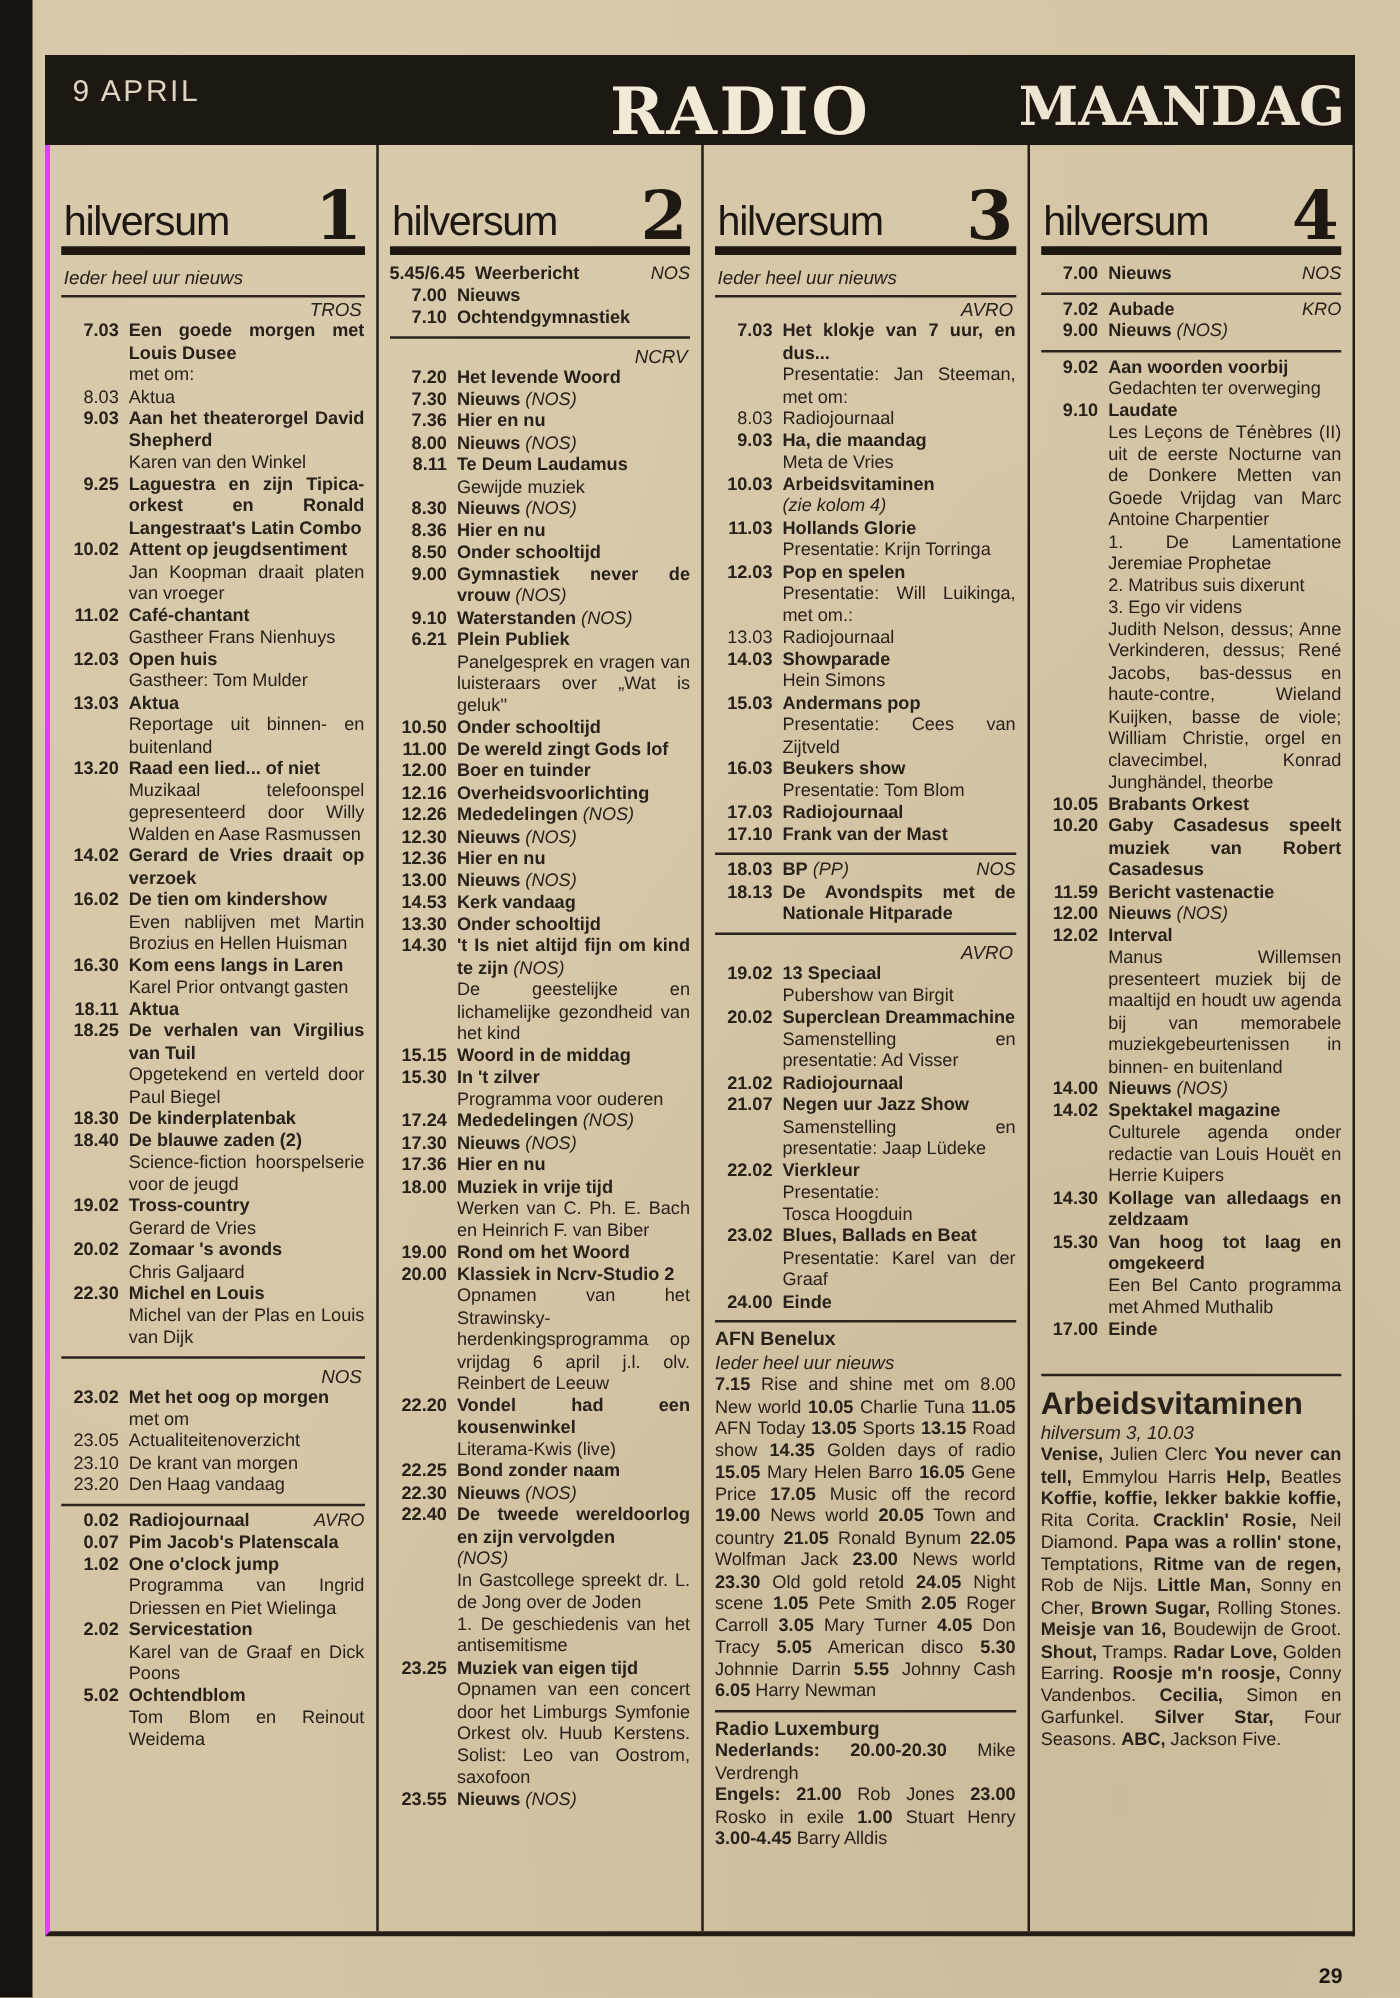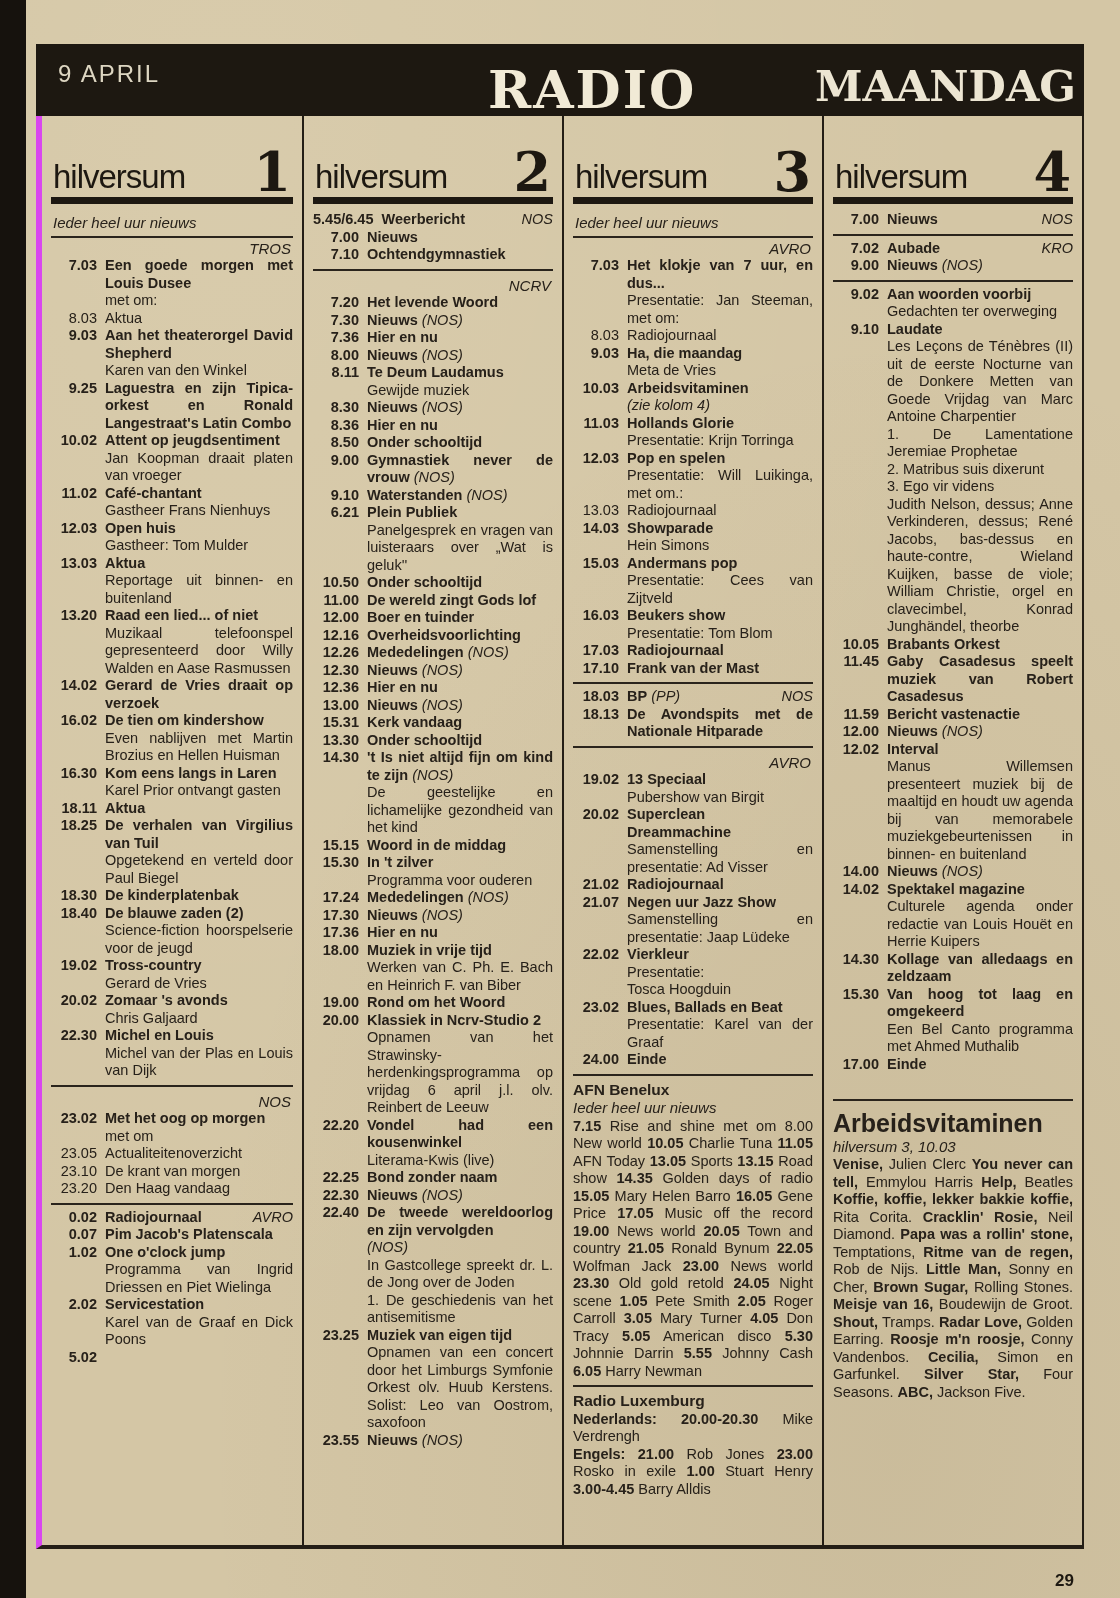--- a/index.html
+++ b/index.html
@@ -12,21 +12,21 @@
     font-family:"Liberation Sans", sans-serif;
     color:#27211a;
     position:relative;overflow:hidden;
   }
   .edge{position:absolute;left:0;top:0;width:26px;height:1598px;background:#16120d;}
   .sheet{position:absolute;left:36px;top:44px;width:1048px;}
   .masthead{height:72px;background:#1d1811;position:relative;color:#ece5d2;}
   .date{position:absolute;left:22px;bottom:28px;font-size:24px;letter-spacing:2px;color:#ddd6c2;}
   .brand{position:absolute;left:452px;bottom:0px;font-family:"DejaVu Serif",serif;font-weight:bold;font-size:52px;line-height:1;letter-spacing:2px;color:#f1ead6;}
   .day{position:absolute;right:8px;bottom:8px;font-family:"DejaVu Serif",serif;font-weight:bold;font-size:43px;line-height:1;letter-spacing:0px;color:#ece5d2;}
-  .colgrid{display:flex;border-left:6px solid #d946ef;border-right:2px solid #241e16;border-bottom:4px solid #241e16;height:1429px;overflow:hidden;}
+  .colgrid{display:flex;border-left:4px solid #d946ef;border-right:2px solid #241e16;border-bottom:4px solid #241e16;height:1429px;overflow:hidden;}
   .column{width:261px;box-sizing:border-box;padding:0 9px;overflow:hidden;}
   .column + .column{border-left:2px solid #241e16;}
   .station{height:76px;display:flex;align-items:flex-end;justify-content:space-between;border-bottom:7px solid #1d1811;padding:0 2px 5px 2px;}
   .station-name{font-size:33px;letter-spacing:-1px;line-height:.9;color:#1d1811;}
   .station-num{font-family:"DejaVu Serif",serif;font-weight:bold;font-size:54px;line-height:.75;color:#1d1811;}
   .blocks{padding-top:7px;font-size:14.5px;line-height:17.5px;}
   .leader{font-style:italic;font-size:15px;padding:3px 2px 4px;border-bottom:2px solid #2a241c;}
   .netlabel{text-align:right;font-style:italic;font-size:15px;padding:2px 2px 0;}
   .rule{border-top:2px solid #2a241c;margin:5px 0 4px;}
   .rule.gap{margin-top:26px;}
@@ -172,20 +172,21 @@
           <div class="item">
             <span class="time">1.02</span>
             <div class="content"><span class="t-b">One o'clock jump</span><div class="desc">Programma van Ingrid Driessen en Piet Wielinga</div></div>
           </div>
           <div class="item">
             <span class="time">2.02</span>
             <div class="content"><span class="t-b">Servicestation</span><div class="desc">Karel van de Graaf en Dick Poons</div></div>
           </div>
           <div class="item">
             <span class="time">5.02</span>
+            <div class="content"><span class="t-b">Ochtendblom</span><div class="desc">Tom Blom en Reinout Weidema</div></div>
           </div>
         </div>
       </div>
       <div class="column">
         <div class="station">
           <span class="station-name">hilversum</span>
           <span class="station-num">2</span>
         </div>
         <div class="blocks">
           <div class="item">
@@ -272,21 +273,21 @@
           </div>
           <div class="item">
             <span class="time">12.36</span>
             <div class="content"><span class="t-b">Hier en nu</span></div>
           </div>
           <div class="item">
             <span class="time">13.00</span>
             <div class="content"><span class="t-b">Nieuws</span><span class="suffix">(NOS)</span></div>
           </div>
           <div class="item">
-            <span class="time">15.31</span>
+            <span class="time">14.53</span>
             <div class="content"><span class="t-b">Kerk vandaag</span></div>
           </div>
           <div class="item">
             <span class="time">13.30</span>
             <div class="content"><span class="t-b">Onder schooltijd</span></div>
           </div>
           <div class="item">
             <span class="time">14.30</span>
             <div class="content"><span class="t-b">'t Is niet altijd fijn om kind te zijn</span><span class="suffix">(NOS)</span><div class="desc">De geestelijke en lichamelijke gezondheid van het kind</div></div>
           </div>
@@ -479,21 +480,21 @@
           </div>
           <div class="item">
             <span class="time">9.10</span>
             <div class="content"><span class="t-b">Laudate</span><div class="desc">Les Leçons de Ténèbres (II) uit de eerste Nocturne van de Donkere Metten van Goede Vrijdag van Marc Antoine Charpentier</div><div class="desc">1. De Lamentatione Jeremiae Prophetae</div><div class="desc">2. Matribus suis dixerunt</div><div class="desc">3. Ego vir videns</div><div class="desc">Judith Nelson, dessus; Anne Verkinderen, dessus; René Jacobs, bas-dessus en haute-contre, Wieland Kuijken, basse de viole; William Christie, orgel en clavecimbel, Konrad Junghändel, theorbe</div></div>
           </div>
           <div class="item">
             <span class="time">10.05</span>
             <div class="content"><span class="t-b">Brabants Orkest</span></div>
           </div>
           <div class="item">
-            <span class="time">11.45</span>
+            <span class="time">10.20</span>
             <div class="content"><span class="t-b">Gaby Casadesus speelt muziek van Robert Casadesus</span></div>
           </div>
           <div class="item">
             <span class="time">11.59</span>
             <div class="content"><span class="t-b">Bericht vastenactie</span></div>
           </div>
           <div class="item">
             <span class="time">12.00</span>
             <div class="content"><span class="t-b">Nieuws</span><span class="suffix">(NOS)</span></div>
           </div>

